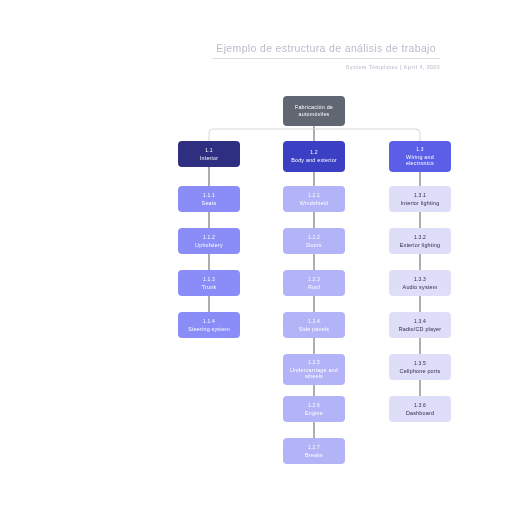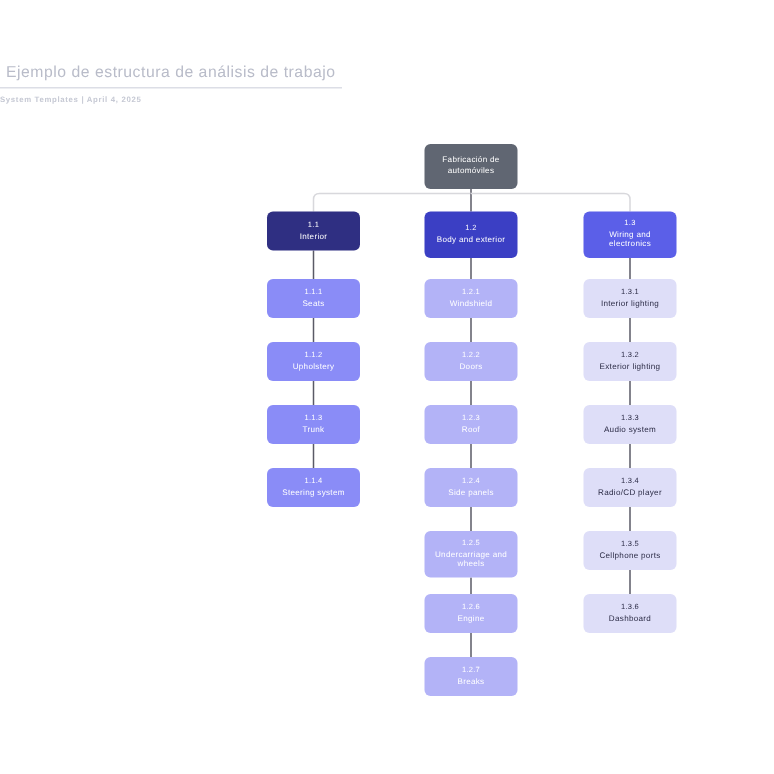--- a/index.html
+++ b/index.html
@@ -15,21 +15,21 @@
     position: relative;
   }
 
   
   #header {
     position: absolute;
     left: 0;
     top: 0;
     width: 440px;
     padding-top: 38px;
-    text-align: left;
+    text-align: right;
   }
   #doc-title {
     font-size: 10.5px;
     letter-spacing: 0.35px;
     color: #b9bcc9;
     font-weight: 400;
     display: inline-block;
     padding: 0 4px 4px 4px;
     border-bottom: 1px solid #dcdee6;
     white-space: nowrap;

